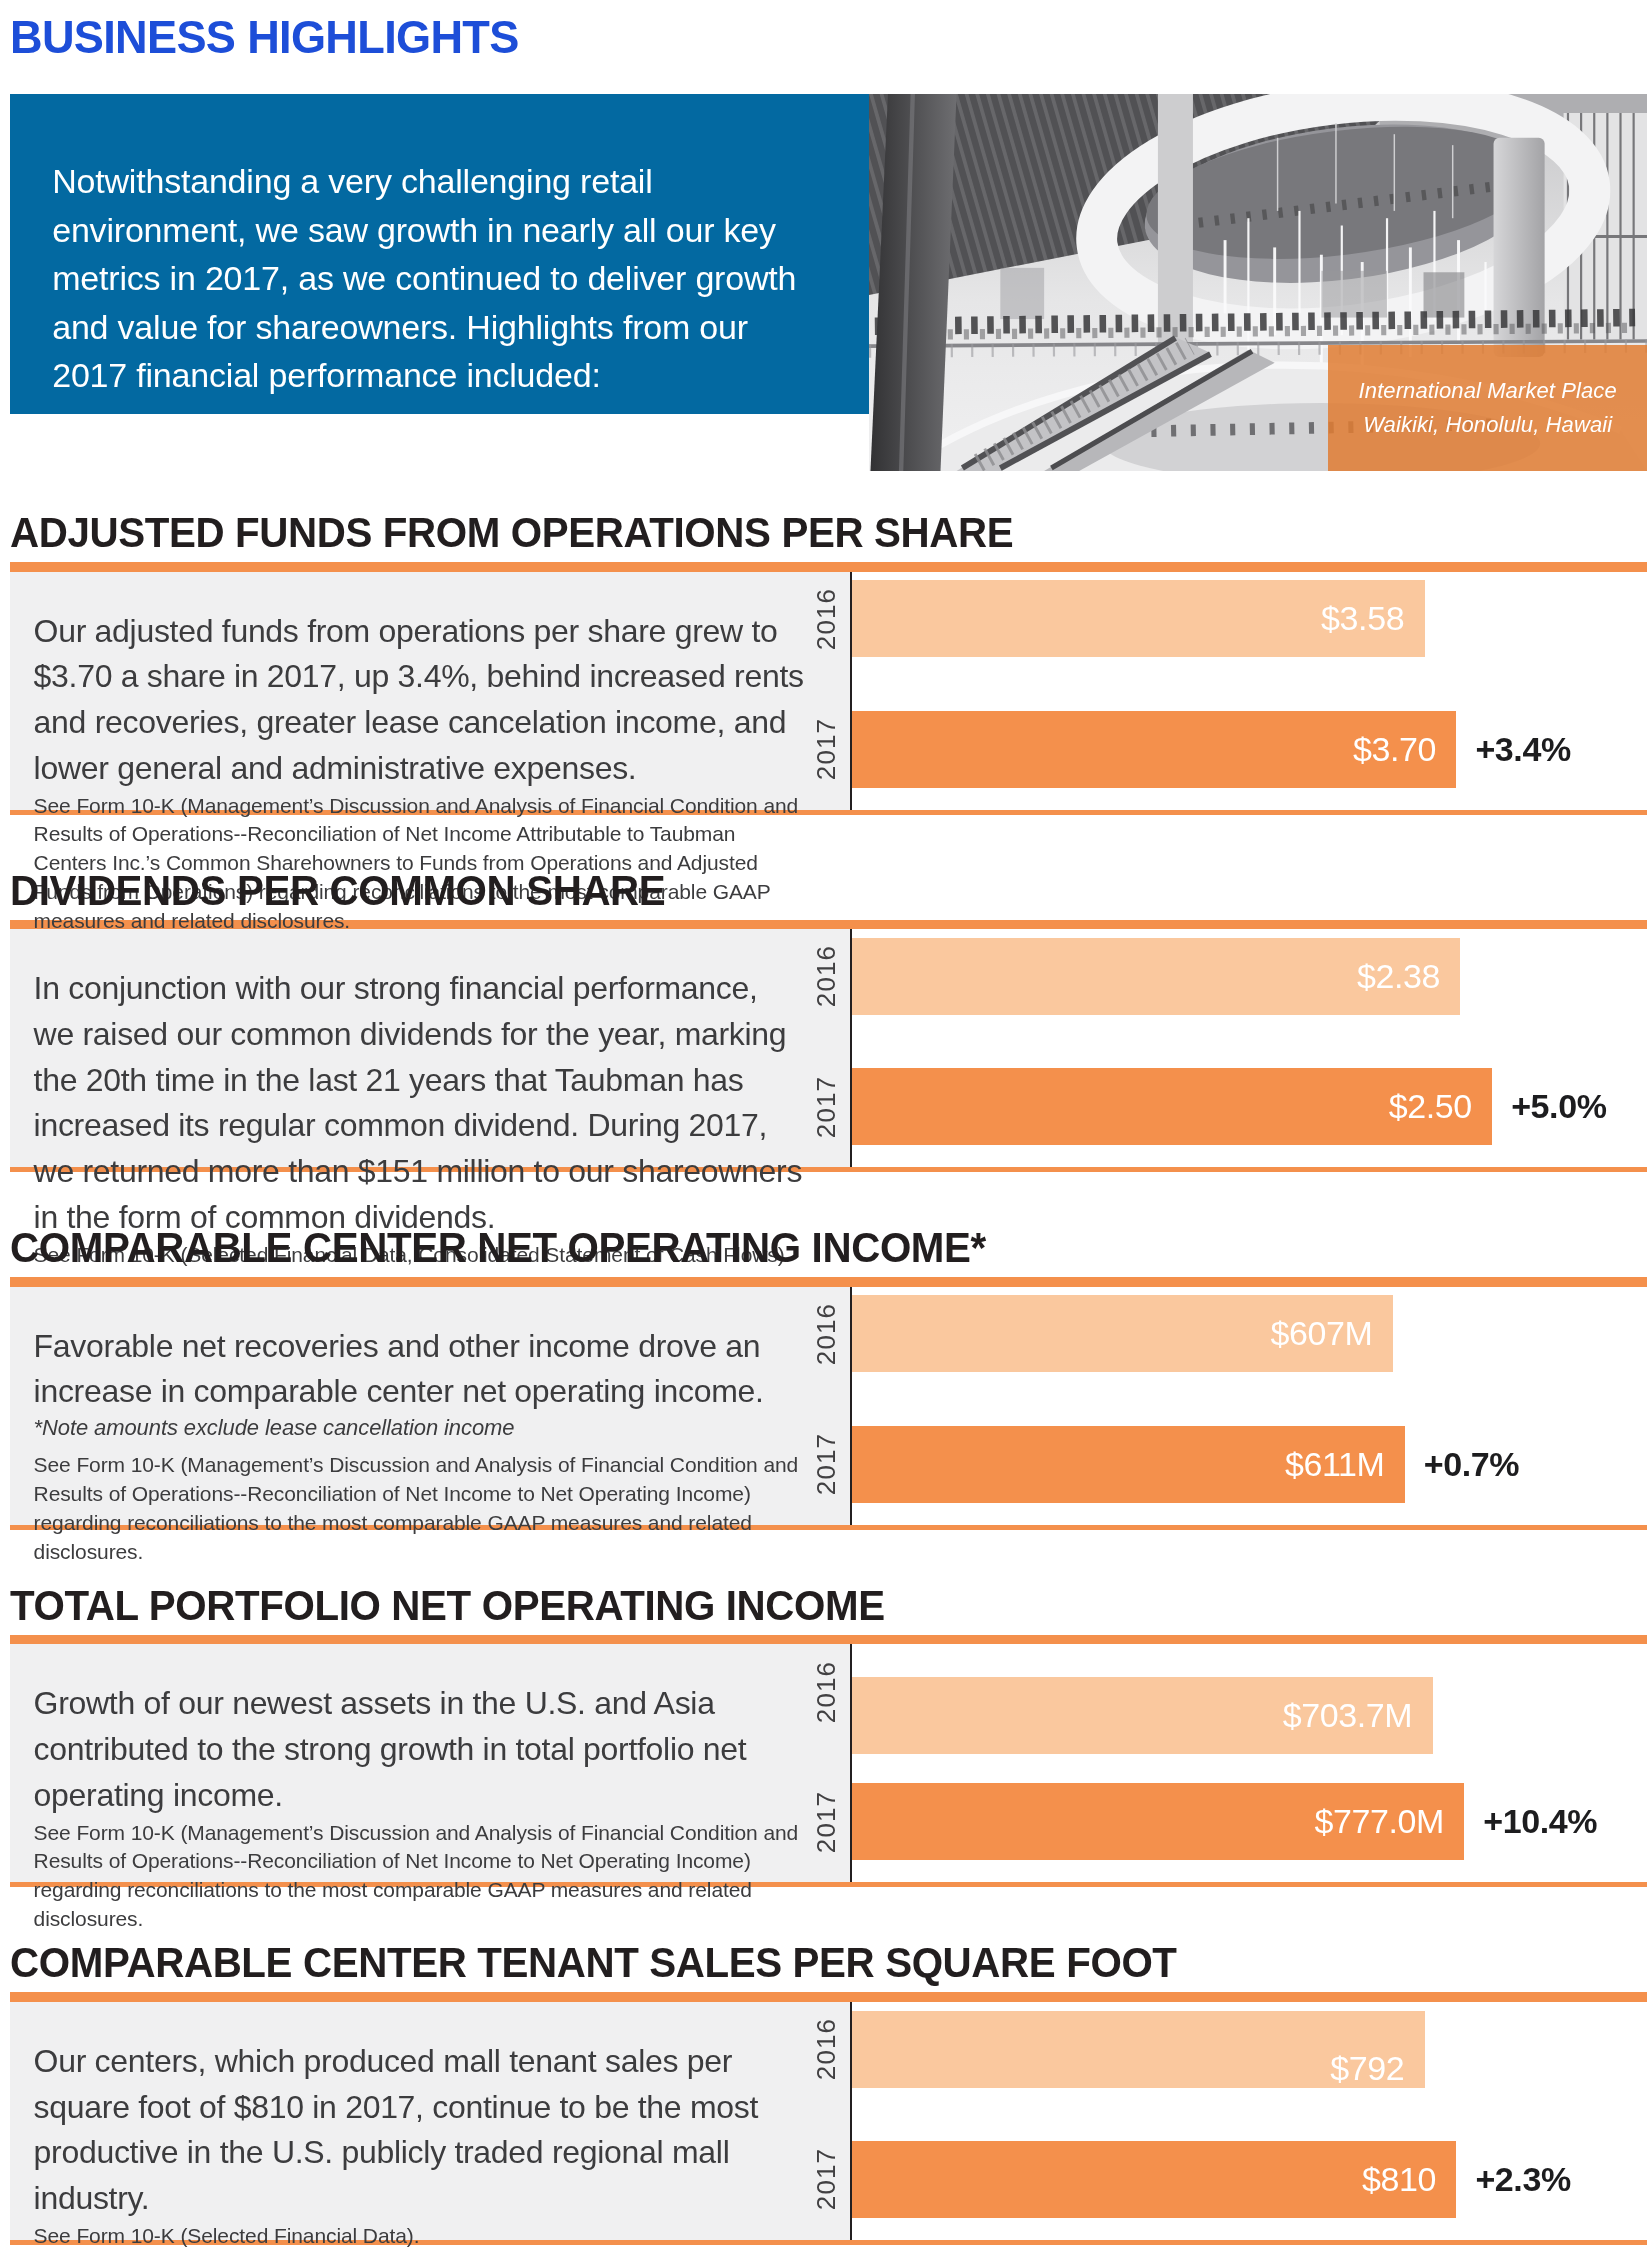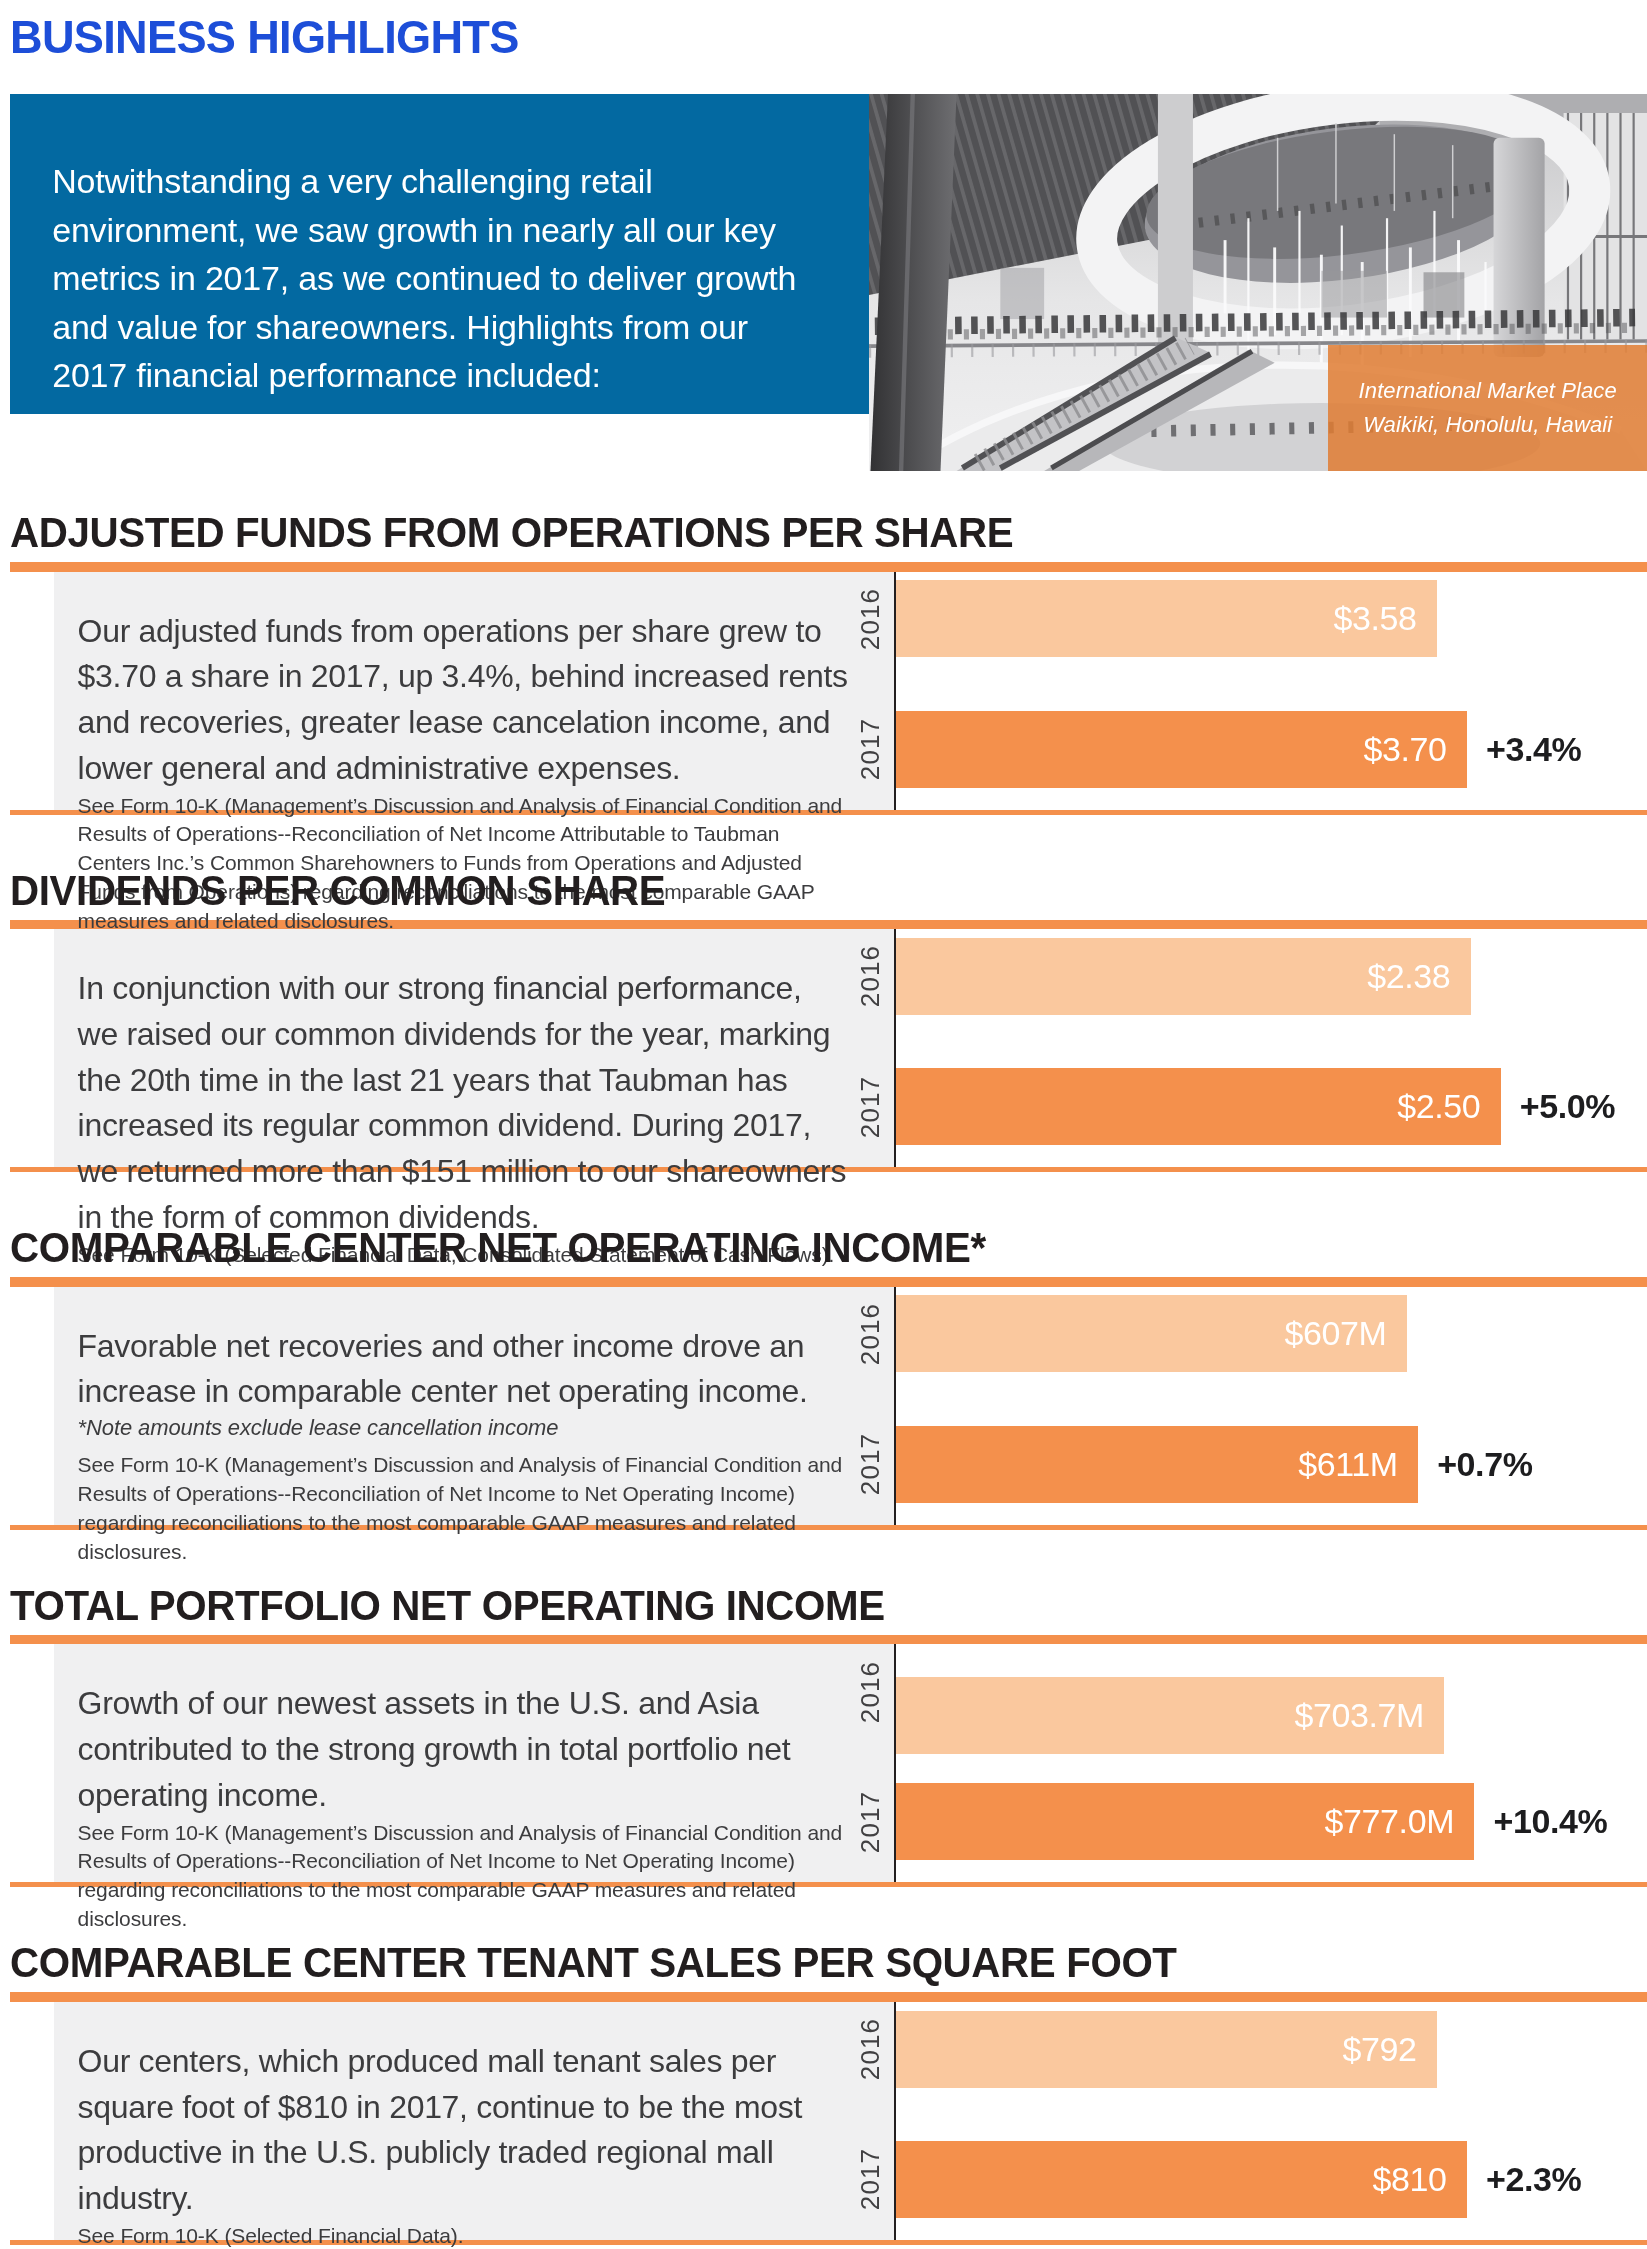--- a/index.html
+++ b/index.html
@@ -43,21 +43,21 @@
     color: #221E1F; letter-spacing: -0.4px;
   }
   section.metric.first .sec-title { margin-top: 39px; }
   .rule { background: #F4904C; }
   .rule-top { height: 9.5px; margin-top: 5.8px; }
   .rule-bottom { height: 5.1px; }
   .panel { display: flex; height: 238px; width: 100%; }
   .textbox {
     width: 842px; background: #F0F0F1; border-right: 2.2px solid #231F20;
     padding: 37px 44px 16px 23.4px;
-    display: flex; flex-direction: column; margin-left: 44px;
+    display: flex; flex-direction: column;
   }
   .desc { font-size: 32px; line-height: 1.43; letter-spacing: -0.3px; color: #3C3C3E; }
   .note { font-size: 22px; font-style: italic; color: #3C3C3E; margin-top: auto; letter-spacing: -0.1px; }
   .footnote { font-size: 21px; line-height: 1.38; color: #3C3C3E; margin-top: auto; letter-spacing: -0.1px; }
   .textbox.has-note .footnote { margin-top: 10.2px; }
 
   .chart { position: relative; flex: 1; background: #ffffff; }
   .bar-row {
     position: absolute; left: 0; width: 100%; height: 77px;
     display: flex; align-items: center; gap: 19px;
@@ -297,21 +297,21 @@
   <h2 class="sec-title"><span class="cond">COMPARABLE CENTER TENANT SALES PER SQUARE FOOT</span></h2>
   <div class="rule rule-top"></div>
   <div class="panel">
     <div class="textbox">
       <p class="desc">Our centers, which produced mall tenant sales per square foot of $810 in 2017, continue to be the most productive in the U.S. publicly traded regional mall industry.</p>
       <p class="footnote">See Form 10-K (Selected Financial Data).</p>
     </div>
     <div class="chart">
       <div class="bar-row row-a">
         <span class="year">2016</span>
-        <div class="bar bar-light" style="width: 72%;">
+        <div class="bar bar-light" style="width: 72%; align-items: flex-end;">
           <span class="bar-value">$792</span>
         </div>
       </div>
       <div class="bar-row row-b">
         <span class="year">2017</span>
         <div class="bar bar-dark" style="width: 76%;">
           <span class="bar-value">$810</span>
         </div>
         <span class="pct">+2.3%</span>
       </div>

